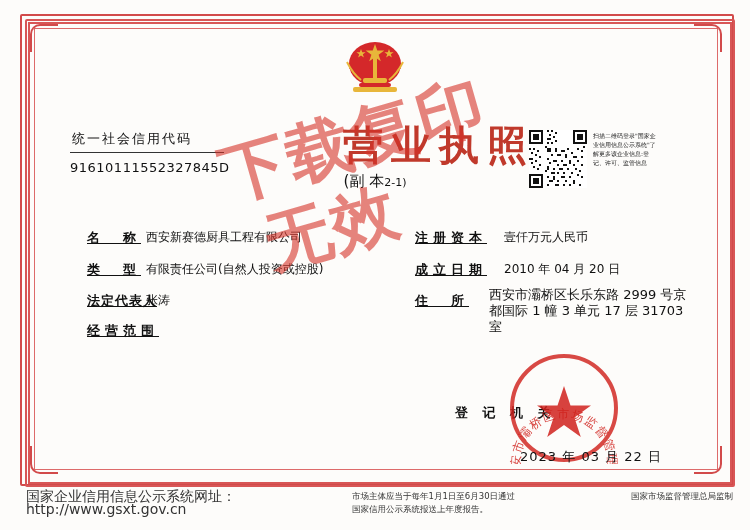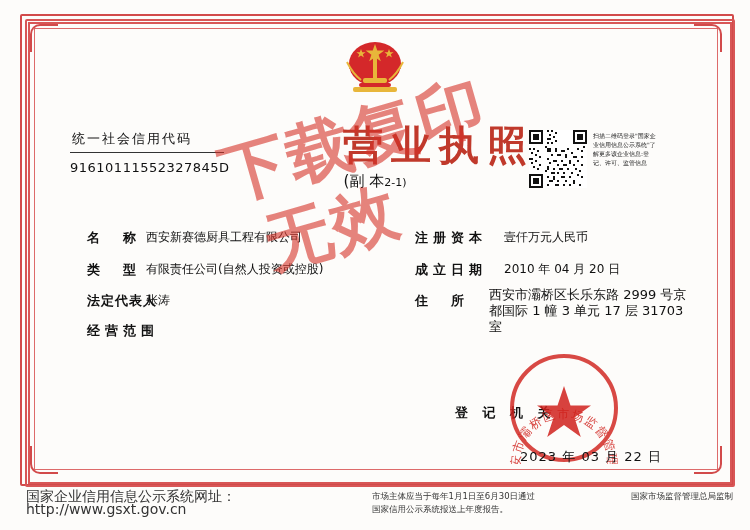--- a/index.html
+++ b/index.html
@@ -127,21 +127,21 @@
   }
 
   
   .fld-label {
     position: absolute;
     font-size: 13px;
     color: #111;
     letter-spacing: 5px;
     white-space: nowrap;
   }
-  .fld-label.b { font-weight: bold; }
+  .fld-label.b { font-weight: bold; text-decoration: underline; }
   .fld-value {
     position: absolute;
     font-size: 12px;
     color: #111;
     line-height: 17px;
   }
 
   .row-name-label   { left: 87px;  top: 229px; }
   .row-name-value   { left: 146px; top: 229px; }
   .row-type-label   { left: 87px;  top: 261px; }
@@ -207,21 +207,21 @@
   
   .footer-left {
     position: absolute;
     left: 26px; top: 490px;
     font-size: 14px;
     color: #333;
     line-height: 13px;
   }
   .footer-center {
     position: absolute;
-    left: 372px; top: 490px;
+    left: 352px; top: 490px;
     font-size: 8.5px;
     color: #333;
     line-height: 13px;
     text-align: left;
   }
   .footer-right {
     position: absolute;
     left: 592px; top: 490px;
     font-size: 8.5px;
     color: #333;

